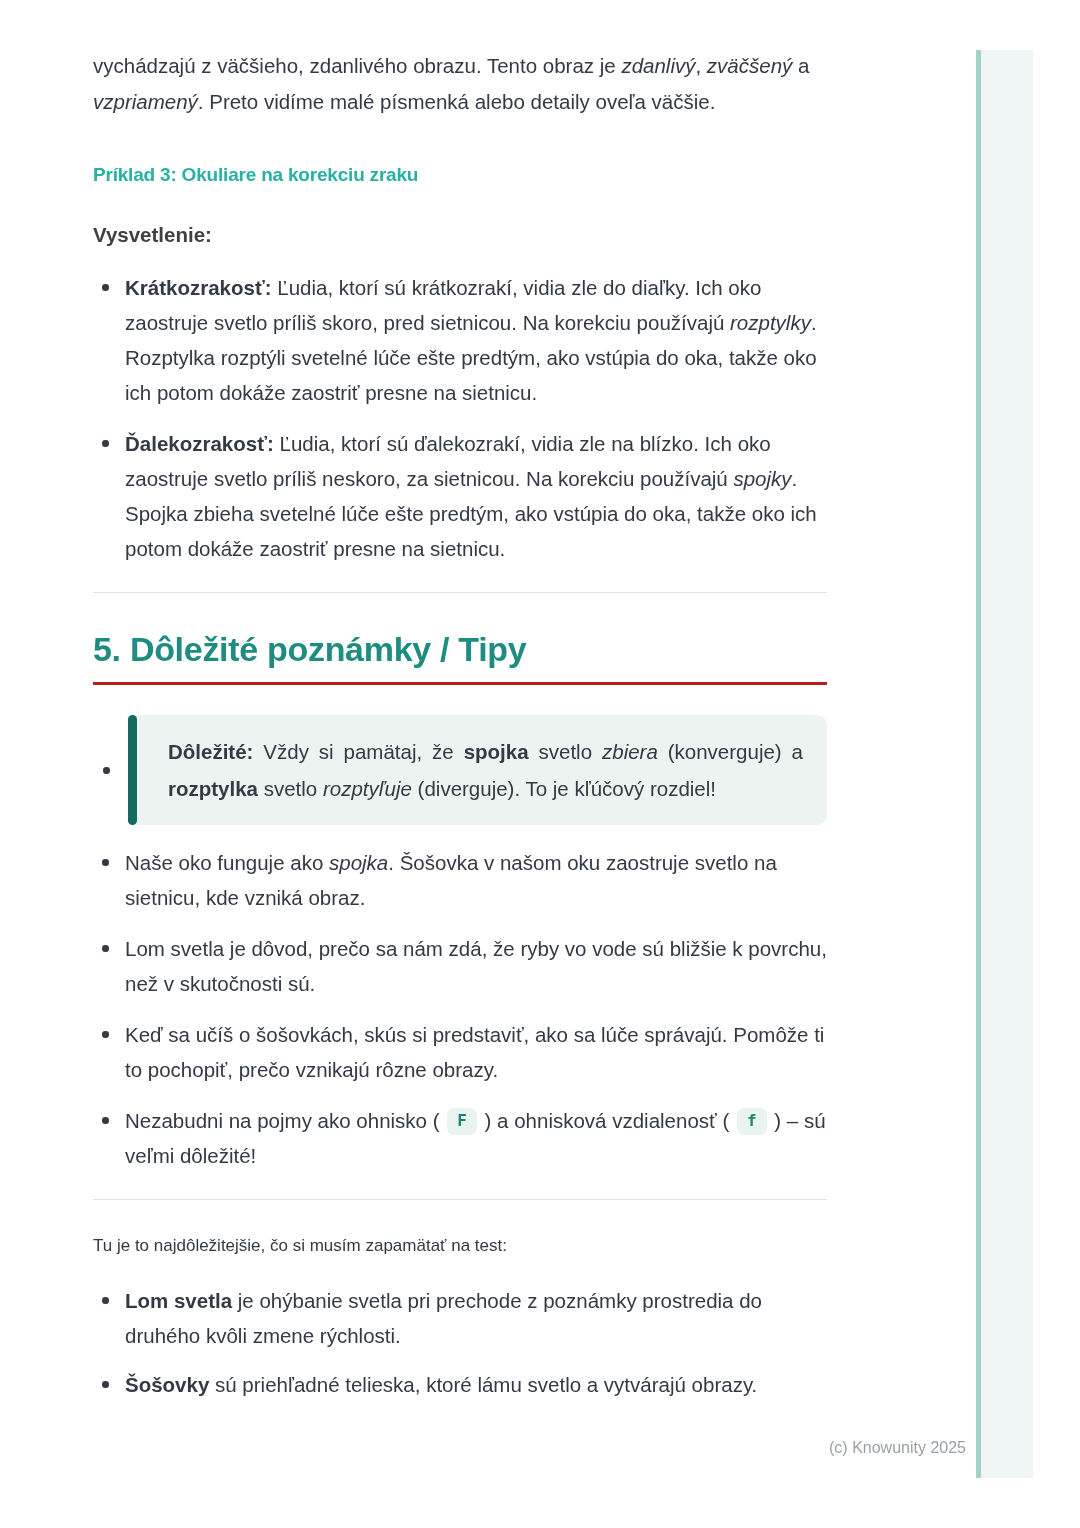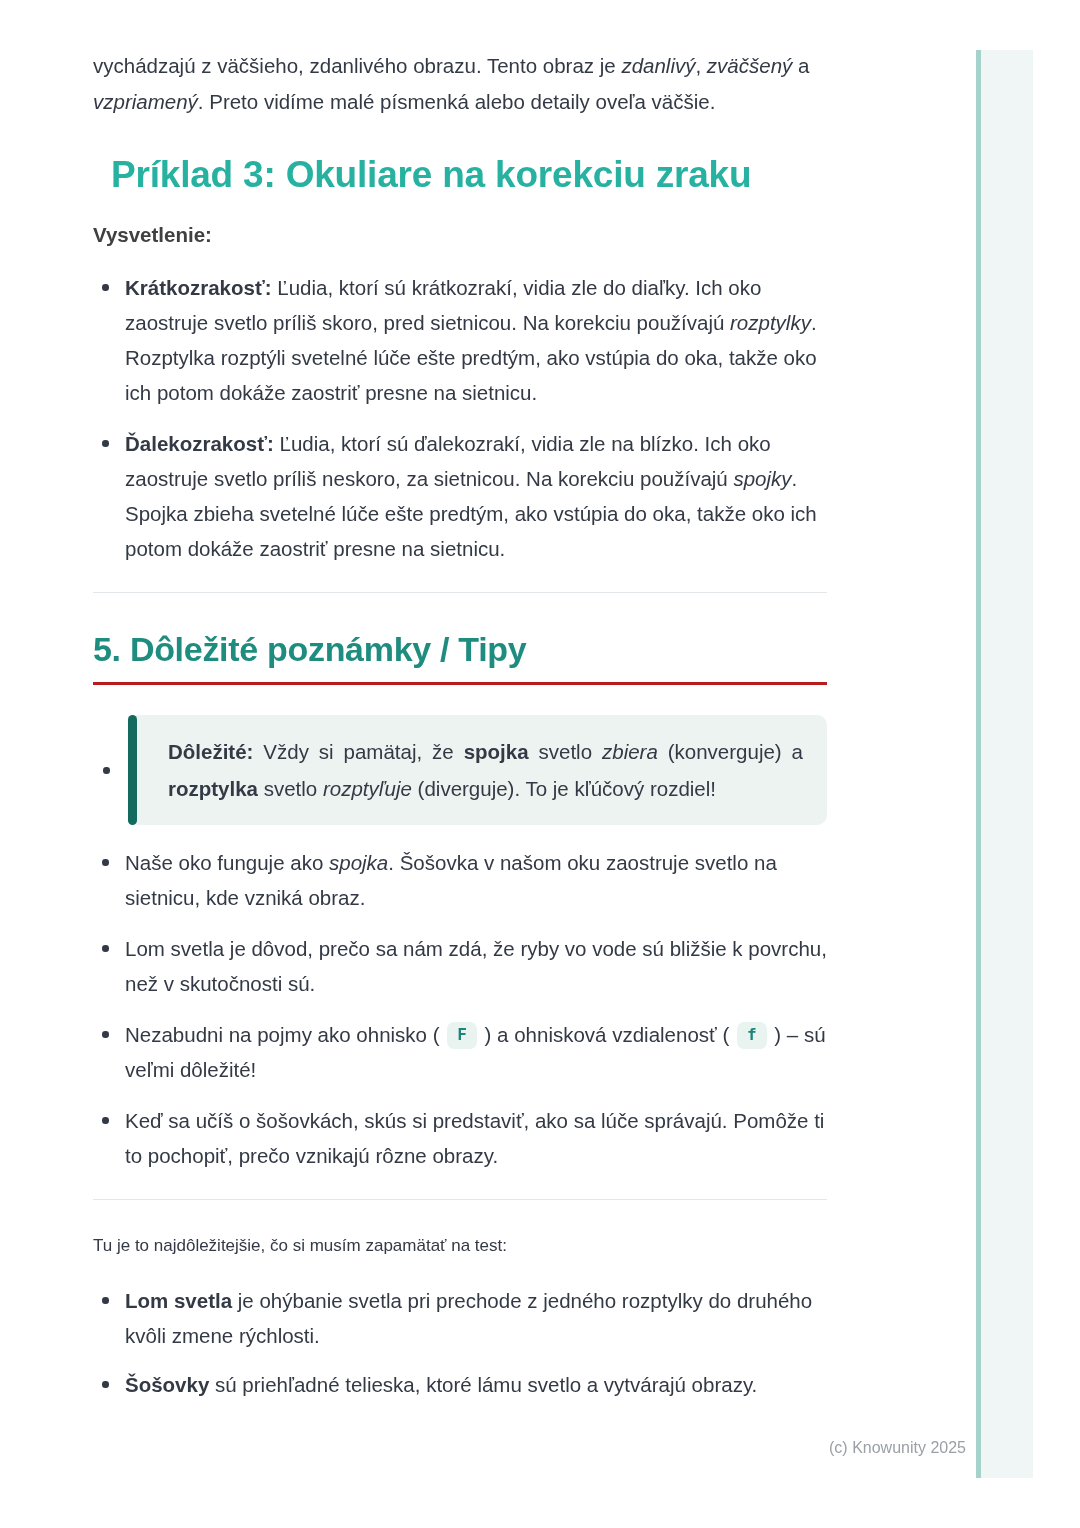--- a/index.html
+++ b/index.html
@@ -13,22 +13,22 @@
   .page{position:relative;width:1036px;height:1528px;overflow:hidden;background:#fff;}
 
   .content{position:absolute;left:93px;top:0;width:734px;}
 
   p,h2,h3,ul{margin:0;padding:0;}
 
   .intro{margin-top:48px;font-size:20.5px;line-height:36px;}
 
   .h-example{
     margin-top:38px;
-    font-size:37px;line-height:34px;font-weight:700;
-    color:#26b1a1;letter-spacing:-.2px;margin-left:18px;
+    font-size:19px;line-height:34px;font-weight:700;
+    color:#26b1a1;letter-spacing:-.2px;
   }
 
   .explain-label{margin-top:28px;font-size:20.5px;line-height:30px;font-weight:700;color:#404040;}
 
   ul.blist{list-style:none;margin-top:20px;}
   ul.blist li{
     position:relative;padding-left:32px;
     font-size:20.5px;line-height:35px;
   }
   ul.blist li::before{
@@ -112,31 +112,31 @@
 
     <h2 class="h-section">5. Dôležité poznámky / Tipy</h2>
 
     <div class="callout-row">
       <div class="callout"><span class="b">Dôležité:</span><span> Vždy si pamätaj, že </span><span class="b">spojka</span><span> svetlo </span><span class="i">zbiera</span><span> (konverguje) a </span><span class="b">rozptylka</span><span> svetlo </span><span class="i">rozptyľuje</span><span> (diverguje). To je kľúčový rozdiel!</span></div>
     </div>
 
     <ul class="blist tips">
       <li><span>Naše oko funguje ako </span><span class="i">spojka</span><span>. Šošovka v našom oku zaostruje svetlo na sietnicu, kde vzniká obraz.</span></li>
       <li><span>Lom svetla je dôvod, prečo sa nám zdá, že ryby vo vode sú bližšie k povrchu, než v skutočnosti sú.</span></li>
+      <li><span>Keď sa učíš o šošovkách, skús si predstaviť, ako sa lúče správajú. Pomôže ti to pochopiť, prečo vznikajú rôzne obrazy.</span></li>
       <li><span>Nezabudni na pojmy ako ohnisko ( </span><span class="chip">F</span><span> ) a ohnisková vzdialenosť ( </span><span class="chip">f</span><span> ) – sú veľmi dôležité!</span></li>
-      <li><span>Keď sa učíš o šošovkách, skús si predstaviť, ako sa lúče správajú. Pomôže ti to pochopiť, prečo vznikajú rôzne obrazy.</span></li>
     </ul>
 
     <hr class="divider">
 
 
     <p class="lead">Tu je to najdôležitejšie, čo si musím zapamätať na test:</p>
 
     <ul class="blist summary">
-      <li><span class="b">Lom svetla</span><span> je ohýbanie svetla pri prechode z jedného rozptylky do druhého kvôli zmene rýchlosti.</span></li>
+      <li><span class="b">Lom svetla</span><span> je ohýbanie svetla pri prechode z poznámky prostredia do druhého kvôli zmene rýchlosti.</span></li>
       <li><span class="b">Šošovky</span><span> sú priehľadné telieska, ktoré lámu svetlo a vytvárajú obrazy.</span></li>
     </ul>
 
   </div>
 
   <div class="next-page-strip"></div>
 
   <div class="footer-note">(c) Knowunity 2025</div>
 
 </div>

